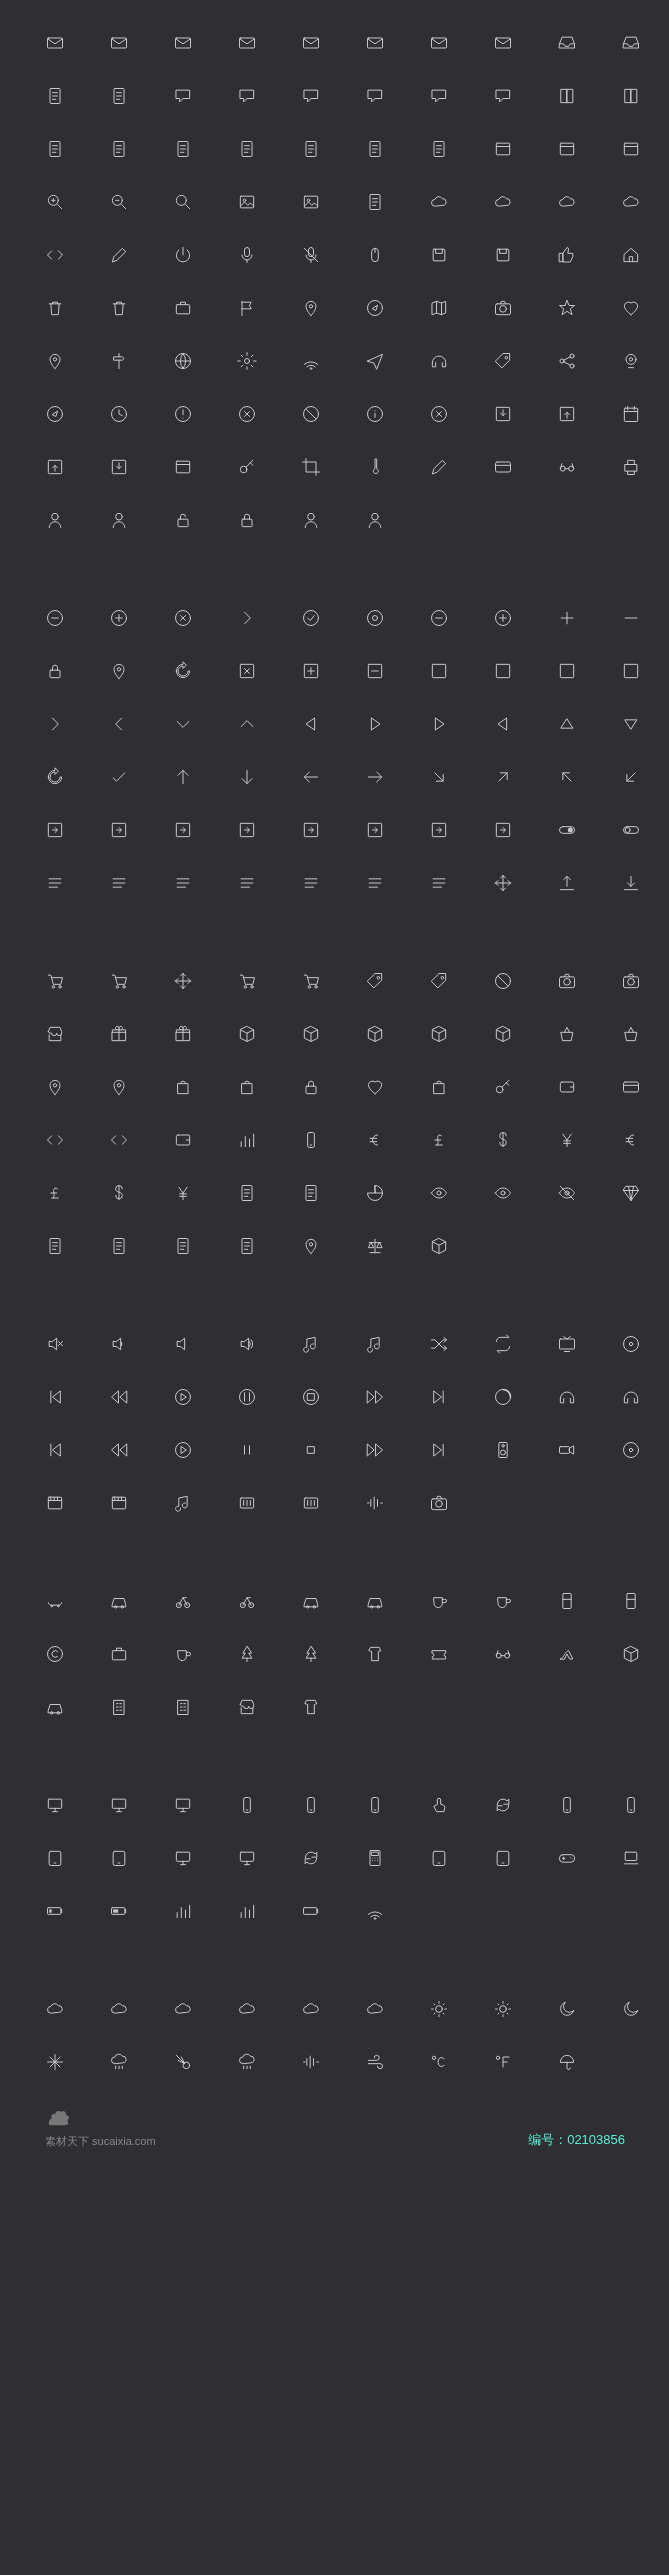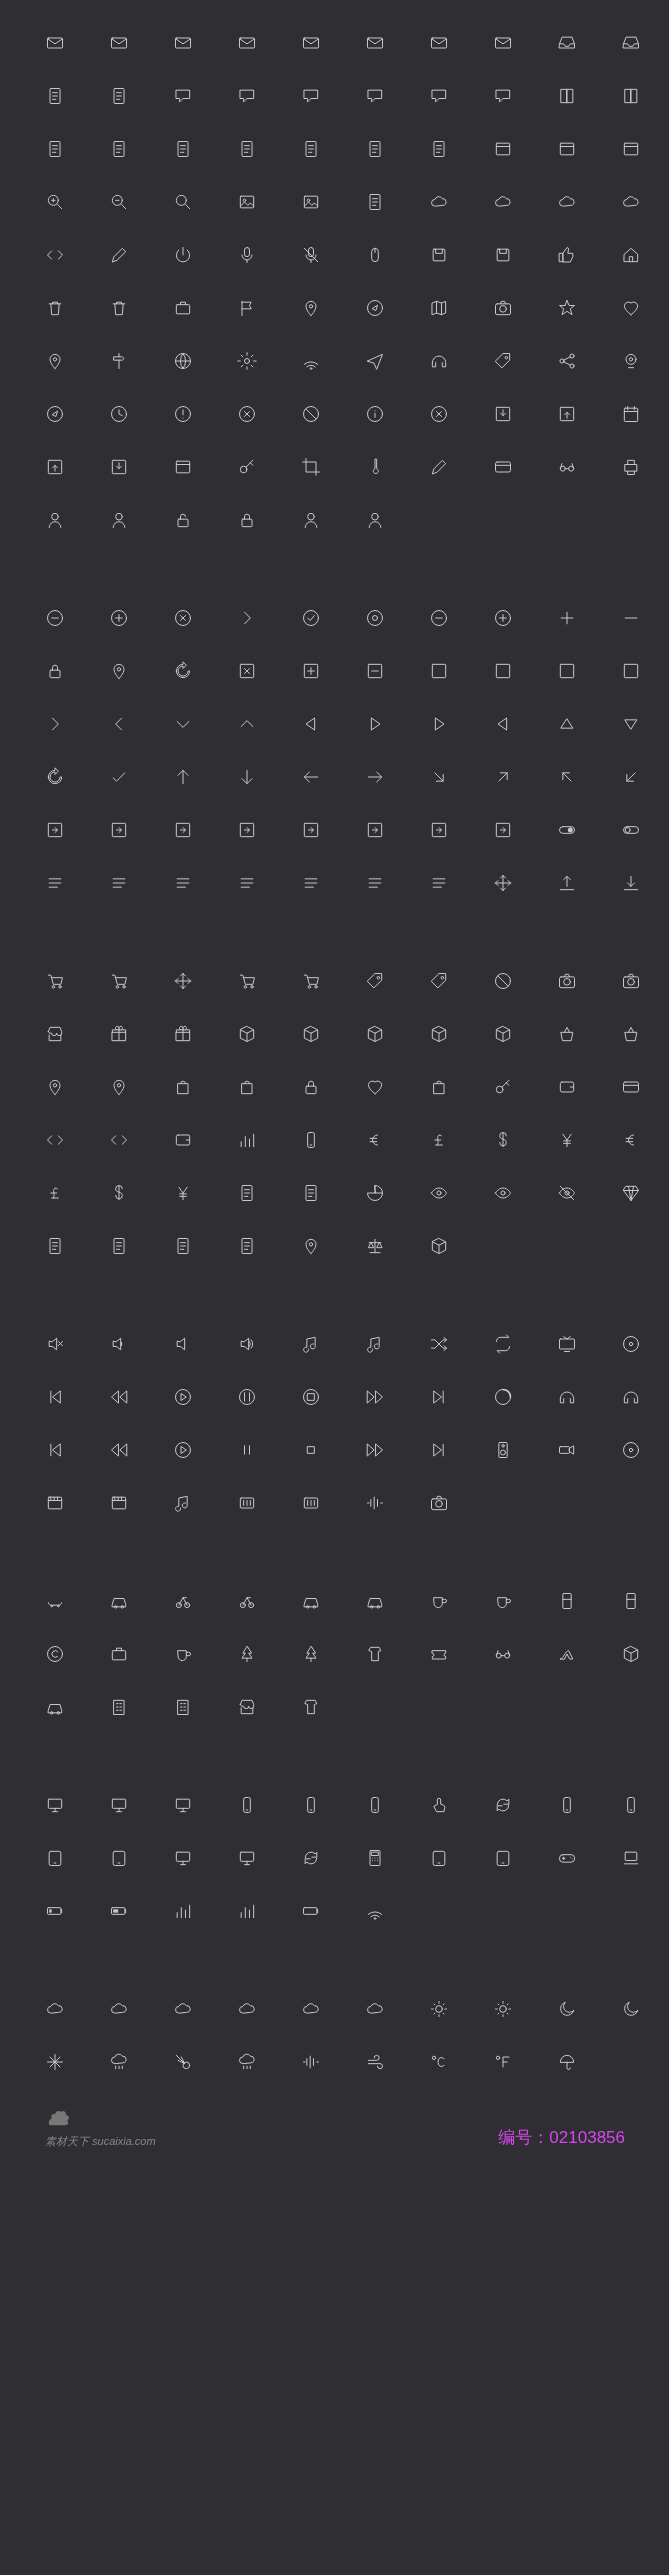--- a/index.html
+++ b/index.html
@@ -40,24 +40,24 @@
   .footer {
     position: relative;
     font-size: 12.3px;
     color: #888;
     display: flex;
     justify-content: space-between;
     align-items: flex-end;
     margin-top: 22px;
     padding: 0 0 0 0;
   }
-  .footer .left { display:flex; flex-direction:column; gap:2.2px;font-style:italic;}
+  .footer .left { display:flex; flex-direction:column; gap:2.2px;}
   .footer .left svg { width:27px; height:27px; fill:#777; }
   .footer .domain { font-size:11px; color:#888; }
-  .footer .right { font-size:17px; color:#d946ef; }
+  .footer .right { font-size:13px; color:#5eead4; }
 </style>
 </head>
 <body>
 
 <div id="sections">
     <div class="section">
       <div class="row">
         <div class="icon">
           <svg viewBox="0 0 24 24">
             <rect x="3" y="6" width="18" height="12" rx="1"></rect>

